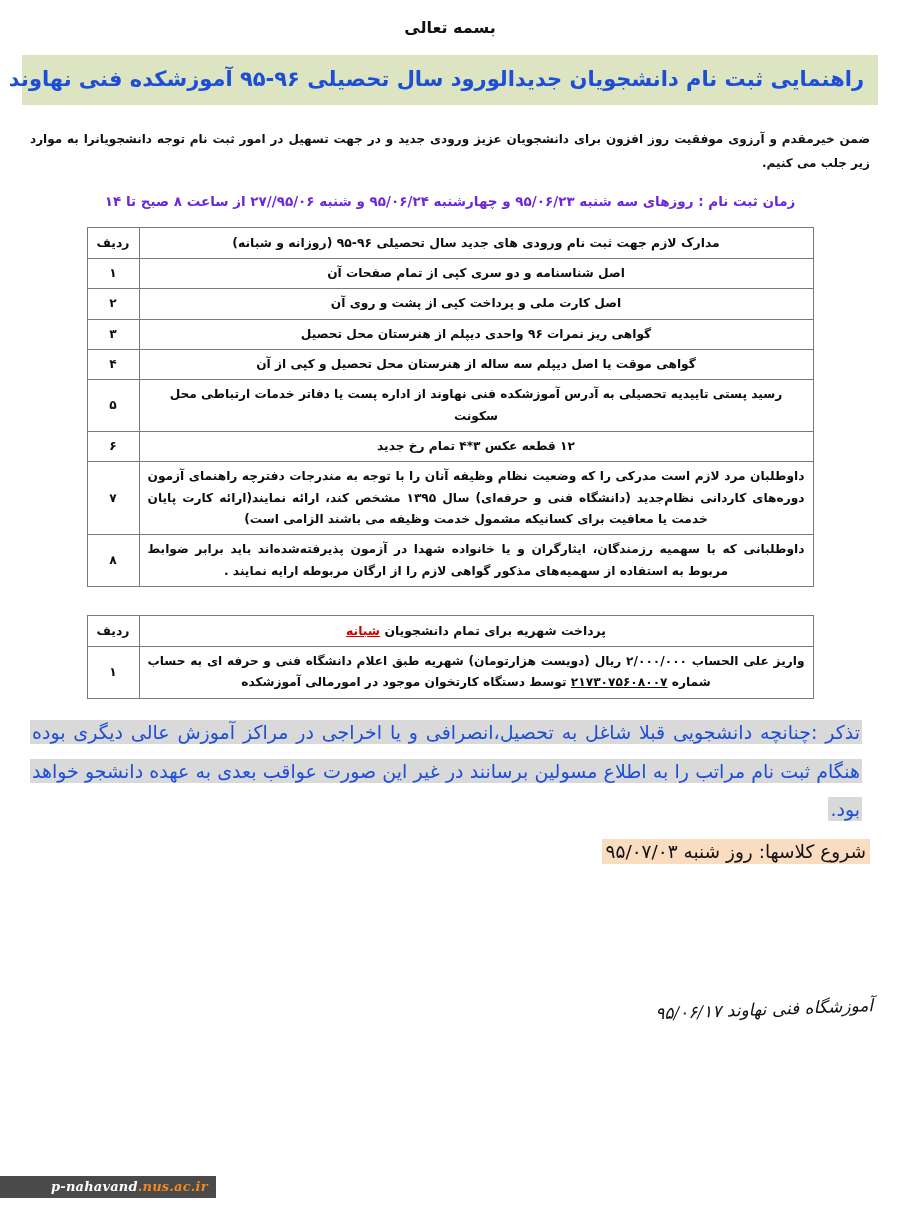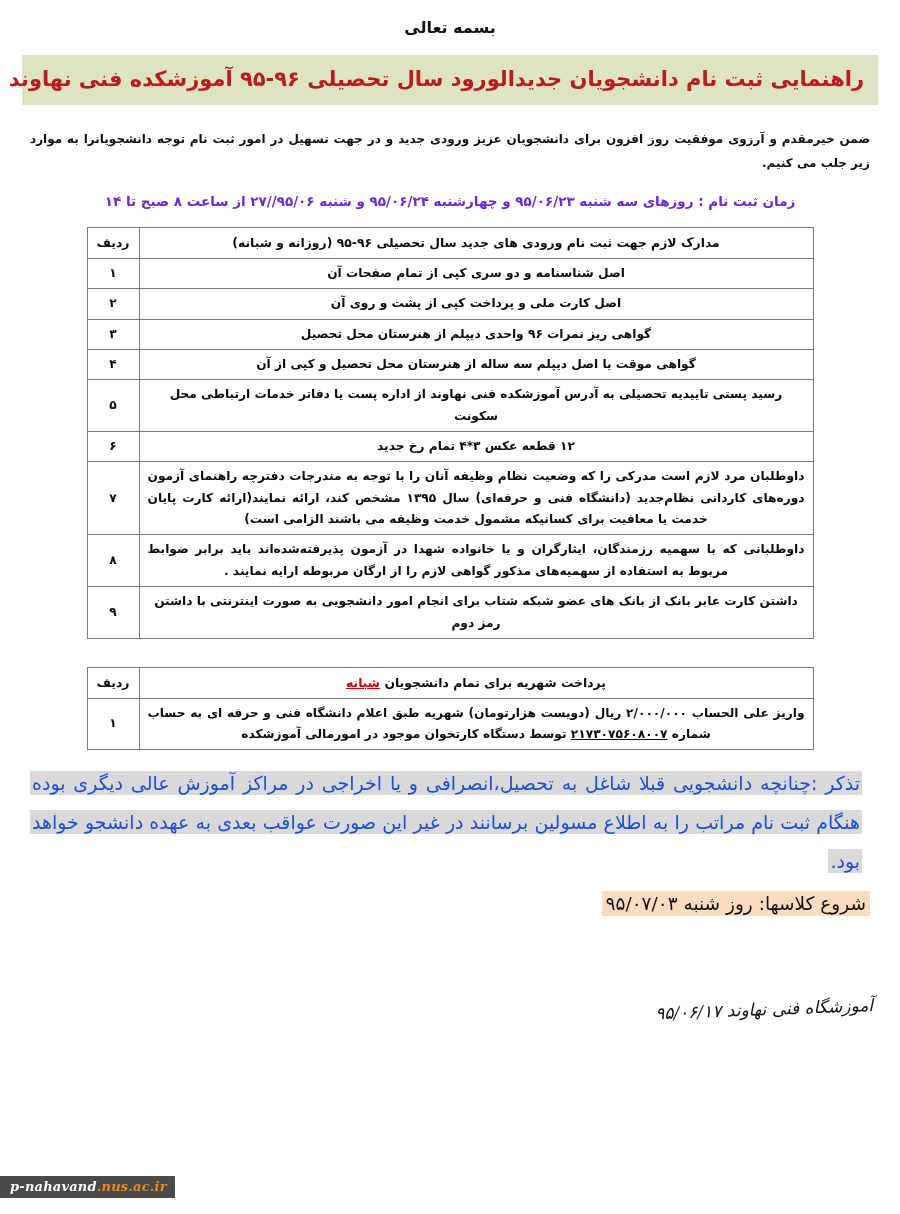--- a/index.html
+++ b/index.html
@@ -29,21 +29,21 @@
   
   .title-banner {
     margin: 18px 22px 0 22px;
     background: #dde4c2;
     padding: 10px 14px 12px 14px;
     text-align: center;
   }
   .title-banner .title-text {
     font-size: 21px;
     font-weight: bold;
-    color: #b91c1c;
+    color: #1d4ed8;
     line-height: 1.35;
     white-space: nowrap;
   }
 
   
   .intro {
     margin: 22px 30px 0 30px;
     font-size: 12px;
     font-weight: bold;
     color: #111;
@@ -155,21 +155,21 @@
     background: #4a4a4a;
     padding: 3px 8px 4px 10px;
     direction: ltr;
     font-family: "DejaVu Serif", "Liberation Serif", serif;
     font-size: 13px;
     font-style: italic;
     font-weight: bold;
     letter-spacing: 0.2px;
     white-space: nowrap;
   }
-  .watermark .wm-a { color: #ffffff; }
+  .watermark .wm-a { color: #ffffff; margin-left: 41px; }
   .watermark .wm-b { color: #f08a1e; }
 </style>
 </head>
 <body>
 
 <div class="bismillah">بسمه تعالی</div>
 
 <div class="title-banner">
   <div class="title-text">راهنمایی ثبت نام دانشجویان جدیدالورود سال تحصیلی ۹۶-۹۵ آموزشکده فنی نهاوند</div>
 </div>
@@ -208,24 +208,20 @@
       <td class="col-desc">۱۲  قطعه عکس ۳*۴ تمام رخ جدید</td>
       <td class="col-num">۶</td>
     </tr>
     <tr>
       <td class="col-desc desc-justify">داوطلبان مرد لازم است مدرکی را که وضعیت نظام وظیفه آنان را با توجه به مندرجات دفترچه راهنمای آزمون دوره‌های کاردانی نظام‌جدید (دانشگاه فنی و حرفه‌ای) سال ۱۳۹۵ مشخص کند، ارائه نمایند(ارائه کارت پایان خدمت یا معافیت برای کسانیکه مشمول خدمت وظیفه می باشند الزامی است)</td>
       <td class="col-num">۷</td>
     </tr>
     <tr>
       <td class="col-desc desc-justify">داوطلبانی که با سهمیه رزمندگان، ایثارگران و یا خانواده شهدا در آزمون پذیرفته‌شده‌اند باید برابر ضوابط مربوط به استفاده از سهمیه‌های مذکور گواهی لازم را از ارگان مربوطه ارایه نمایند .</td>
       <td class="col-num">۸</td>
-    </tr>
-    <tr>
-      <td class="col-desc">داشتن کارت عابر بانک از بانک های عضو شبکه شتاب برای انجام  امور دانشجویی به صورت اینترنتی با داشتن رمز دوم</td>
-      <td class="col-num">۹</td>
     </tr>
   </tbody>
 </table>
 
 <table class="doc-table table-2">
   <tbody>
     <tr class="hdr">
       <td class="col-desc">
         <span>پرداخت شهریه برای تمام دانشجویان</span>
         <span class="red-underline">شبانه</span>

